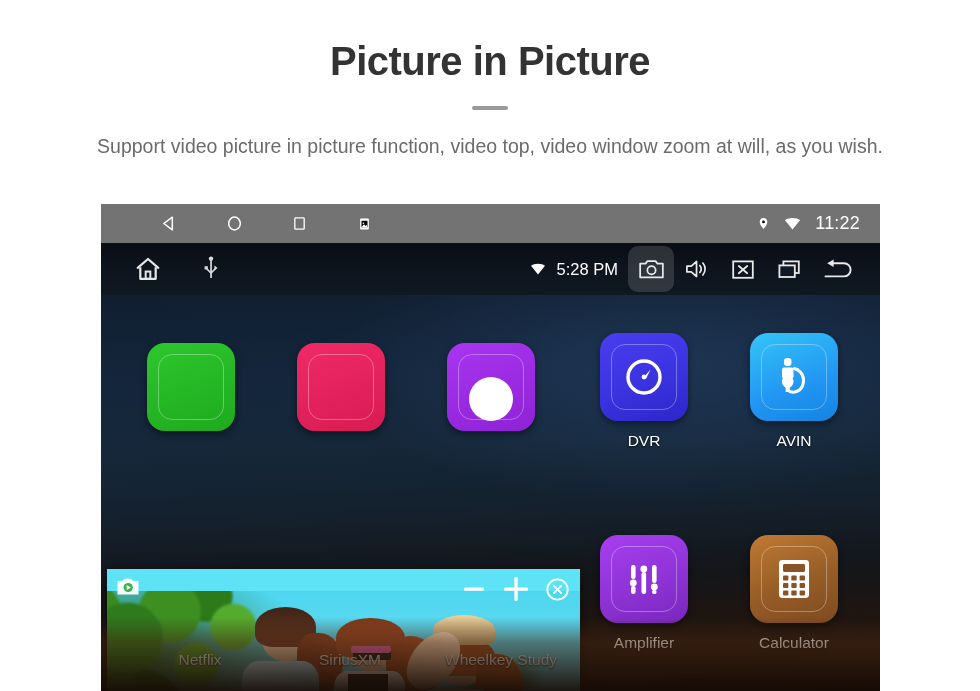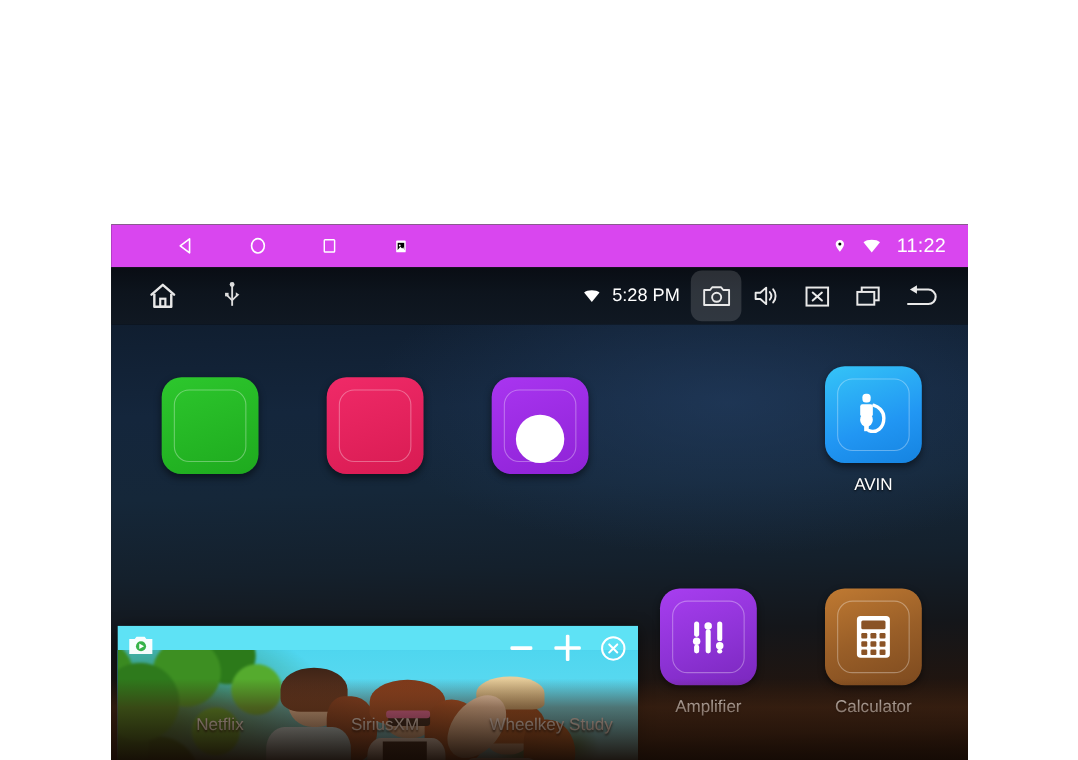--- a/index.html
+++ b/index.html
@@ -48,21 +48,21 @@
     left: 101px; top: 204px;
     width: 779px; height: 487px;
     overflow: hidden;
     background: #000;
   }
 
   
   .statusbar {
     position: absolute; left: 0; top: 0;
     width: 779px; height: 39px;
-    background: #d946ef;
+    background: #737373;
     display: flex; align-items: center;
   }
   .sb-navs { display: flex; align-items: center; gap: 45px; margin-left: 58px; }
   .sb-icon { width: 20px; height: 20px; display: flex; align-items: center; justify-content: center; }
   .sb-right { margin-left: auto; margin-right: 20px; display: flex; align-items: center; gap: 9px; }
   .sb-clock { color: #ffffff; font-size: 18px; font-weight: 500; letter-spacing: 0.2px; margin-left: 4px; }
 
   
   .toolbar {
     position: absolute; left: 0; top: 39px;
@@ -213,20 +213,25 @@
   .hidden-tile::before{
     content:""; position:absolute; left:11px; top:11px; right:11px; bottom:11px;
     border:1.6px solid rgba(255,255,255,0.32); border-radius:14px;
   }
 </style>
 </head>
 <body>
 
 <div id="page">
 
+  <div class="hero">
+    <div class="hero-title">Picture in Picture</div>
+    <div class="hero-rule"></div>
+    <div class="hero-sub">Support video picture in picture function, video top, video window zoom at will, as you wish.</div>
+  </div>
 
   <div id="device">
 
     <div class="statusbar">
       <div class="sb-navs">
         <div class="sb-icon">
           <svg width="17" height="17" viewBox="0 0 24 24">
               <path d="M16 3 L4 12 L16 21 Z" fill="none" stroke="#fff" stroke-width="2.1" stroke-linejoin="round"></path>
             </svg>
         </div>
@@ -328,20 +333,32 @@
 
     <div class="launcher">
       <div class="appgrid">
 
         <div class="hidden-tile" style="left:46px; top:48px; background:linear-gradient(160deg,#2dc72d 0%,#1eaa1e 100%);"></div>
         <div class="hidden-tile" style="left:196px; top:48px; background:linear-gradient(160deg,#f02a68 0%,#d81b52 100%);"></div>
         <div class="hidden-tile" style="left:346px; top:48px; background:linear-gradient(160deg,#a935f0 0%,#8e22d6 100%);">
           <div style="position:absolute;left:22px;top:34px;width:44px;height:44px;border-radius:50%;background:#fff;"></div>
         </div>
 
+        <div class="app" style="left:490px; top:38px;">
+          <div class="app-tile" style="background:linear-gradient(160deg,#4a3df0 0%,#3a33e0 55%,#2e25c9 100%);">
+            <div class="app-glyph">
+              <svg width="46" height="46" viewBox="0 0 46 46">
+                <circle cx="23" cy="23" r="16" fill="none" stroke="#fff" stroke-width="3.4"></circle>
+                <path d="M23 23 L29.5 15.5 L25.2 24.6 Z" fill="#fff"></path>
+                <circle cx="23" cy="23" r="2.4" fill="#fff"></circle>
+              </svg>
+            </div>
+          </div>
+          <div class="app-label">DVR</div>
+        </div>
 
         <div class="app" style="left:640px; top:38px;">
           <div class="app-tile" style="background:linear-gradient(160deg,#35c4f7 0%,#2196f3 60%,#1583e0 100%);">
             <div class="app-glyph">
               <svg width="44" height="46" viewBox="0 0 44 46">
                 <rect x="12" y="4" width="7.5" height="8" rx="3.2" fill="#fff"></rect>
                 <rect x="10" y="13.5" width="11.5" height="11" rx="2" fill="#fff"></rect>
                 <ellipse cx="15.7" cy="27.5" rx="5.8" ry="6.4" fill="#fff"></ellipse>
                 <rect x="13.6" y="32" width="4.2" height="6" fill="#fff"></rect>
                 <path d="M17.8 37.5 C25 40 31.5 35 31.5 26 C31.5 19 26 15.5 22.5 14.5" fill="none" stroke="#fff" stroke-width="3.1" stroke-linecap="round"></path>

